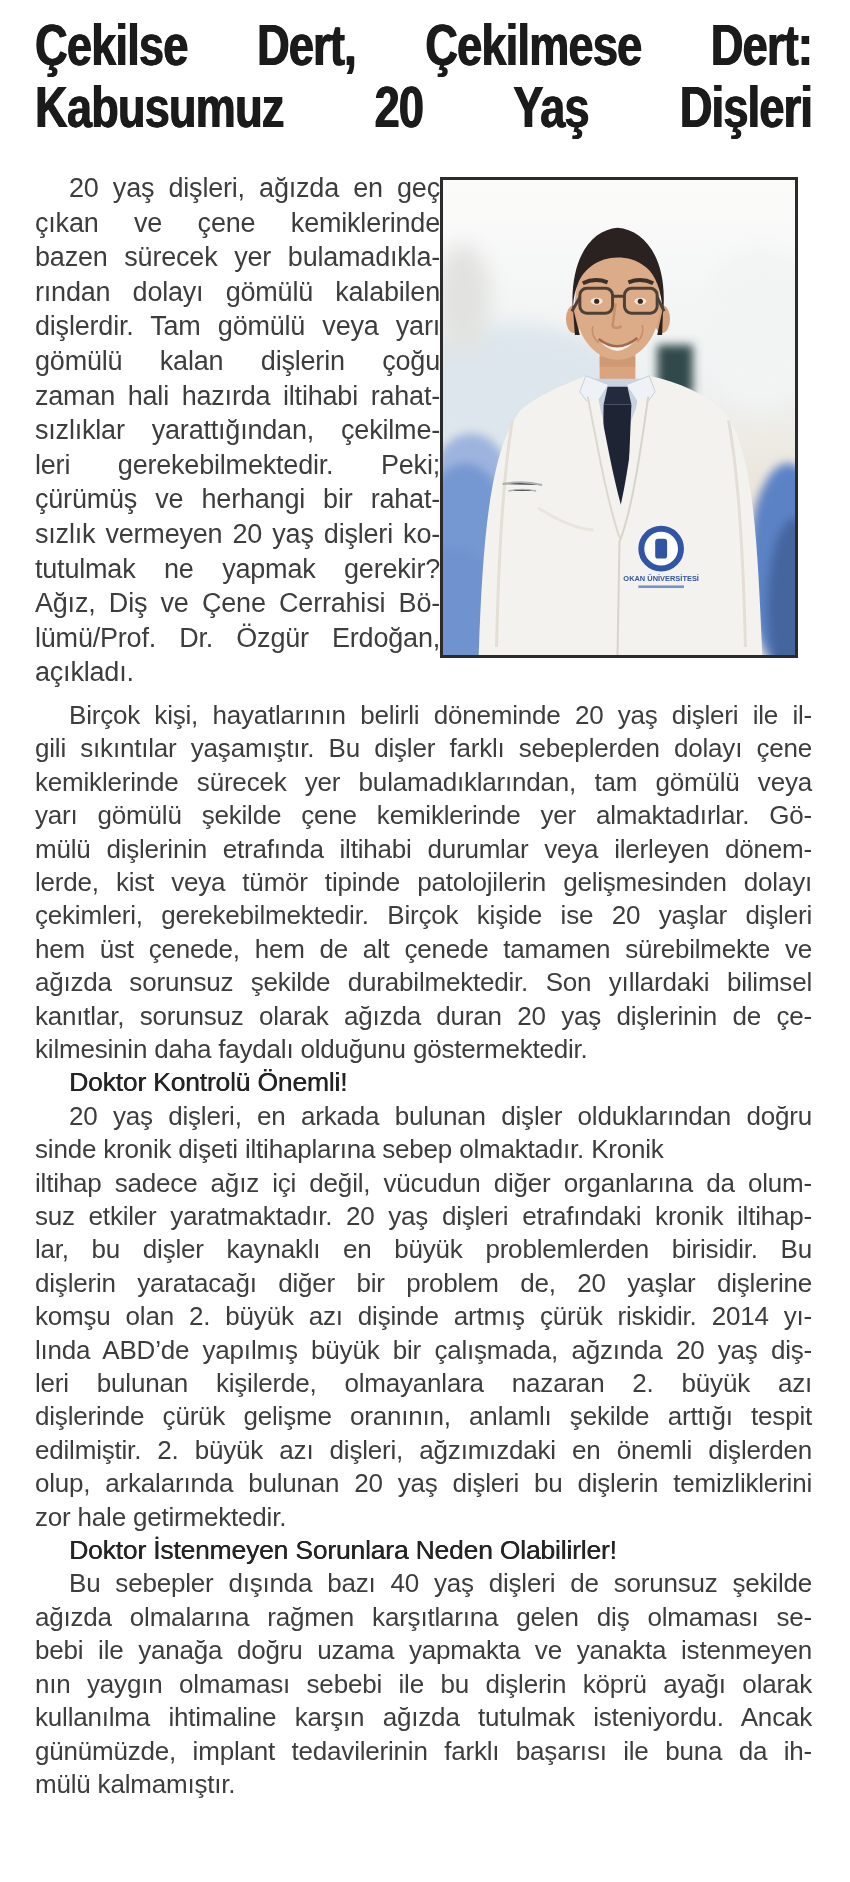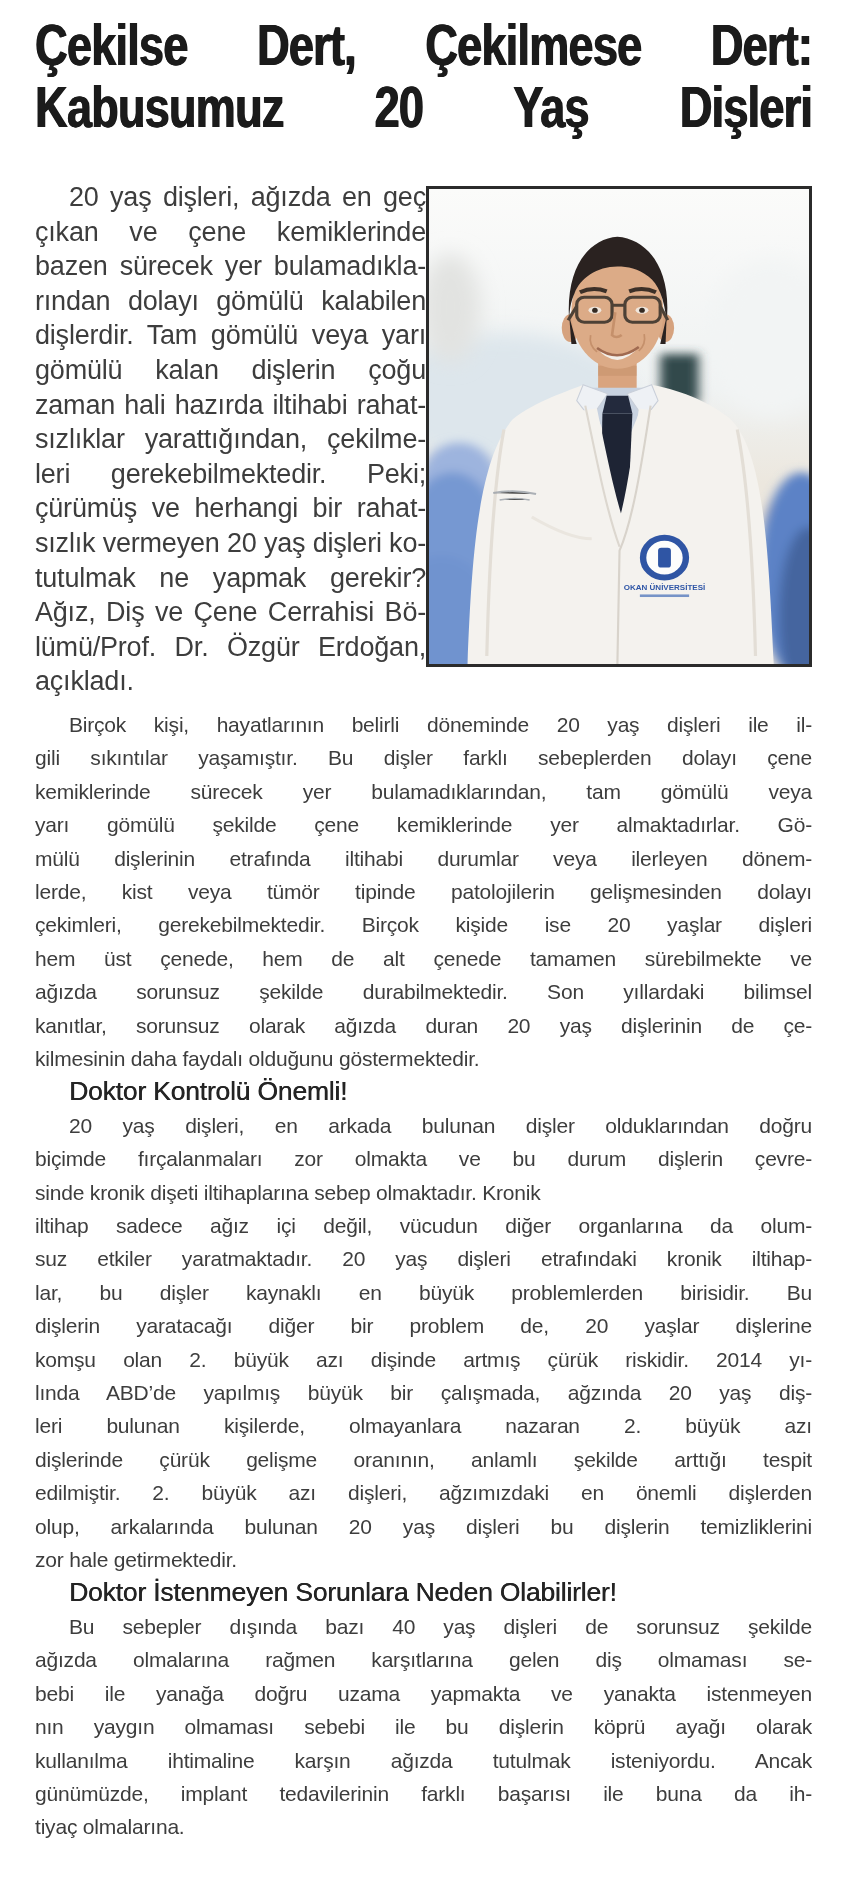--- a/index.html
+++ b/index.html
@@ -5,47 +5,47 @@
   html,body{margin:0;padding:0;}
   body{
     width:850px;height:1882px;background:#ffffff;
     font-family:"Liberation Sans","DejaVu Sans",sans-serif;
     color:#3d3d3d;overflow:hidden;
   }
   .page{position:relative;width:850px;height:1882px;background:#fff;}
   .content{width:777px;margin-left:35px;}
 
   
-  .headline{margin-top:14px;margin-bottom:16px;}
+  .headline{margin-top:14px;margin-bottom:7px;}
   .hl-line{
     width:1000px;transform:scaleX(0.777);transform-origin:0 0;
     font-size:58px;font-weight:bold;line-height:62px;color:#1b1b1b;
     letter-spacing:-1px;
     text-align:justify;text-align-last:justify;
     text-shadow:1px 0 0 #1b1b1b,-0.5px 0 0 #1b1b1b;
     white-space:normal;
   }
 
   
   .line{
     text-align:justify;text-align-last:justify;
     letter-spacing:-0.2px;
   }
   .para .line:last-child{text-align-last:left;}
   .indent .line:first-child{text-indent:34px;}
   .col{width:405px;font-size:27px;margin-top:26px;}
   .col .line{line-height:34.6px;}
-  .fw{font-size:21px;}
+  .fw{font-size:26px;}
   .fw .line{line-height:33.4px;}
 
   .lead-row{display:flex;align-items:flex-start;margin-top:4px;}
 
   
   .photo{
-    width:386px;height:481px;margin-left:0;margin-top:32px;
+    width:358px;height:481px;margin-left:0;margin-top:32px;
     border:3px solid #2b2b2b;box-sizing:border-box;
     background:#d946ef;flex:none;
   }
   .photo svg{display:block;width:100%;height:100%;}
 
   
   .fw-section{margin-top:9px;}
   .subhead{
     font-size:26.5px;font-weight:normal;color:#242424;
     line-height:33.4px;text-indent:34px;letter-spacing:-0.2px;
@@ -203,21 +203,20 @@
           <div class="line">lerde, kist veya tümör tipinde patolojilerin gelişmesinden dolayı</div>
           <div class="line">çekimleri, gerekebilmektedir. Birçok kişide ise 20 yaşlar dişleri</div>
           <div class="line">hem üst çenede, hem de alt çenede tamamen sürebilmekte ve</div>
           <div class="line">ağızda sorunsuz şekilde durabilmektedir. Son yıllardaki bilimsel</div>
           <div class="line">kanıtlar, sorunsuz olarak ağızda duran 20 yaş dişlerinin de çe-</div>
           <div class="line">kilmesinin daha faydalı olduğunu göstermektedir.</div>
         </div>
       <div class="subhead">Doktor Kontrolü Önemli!</div>
       <div class="fw para indent">
           <div class="line">20 yaş dişleri, en arkada bulunan dişler olduklarından doğru</div>
-          <div class="line">biçimde fırçalanmaları zor olmakta ve bu durum dişlerin çevre-</div>
           <div class="line">sinde kronik dişeti iltihaplarına sebep olmaktadır. Kronik</div>
         </div>
       <div class="fw para">
           <div class="line">iltihap sadece ağız içi değil, vücudun diğer organlarına da olum-</div>
           <div class="line">suz etkiler yaratmaktadır. 20 yaş dişleri etrafındaki kronik iltihap-</div>
           <div class="line">lar, bu dişler kaynaklı en büyük problemlerden birisidir. Bu</div>
           <div class="line">dişlerin yaratacağı diğer bir problem de, 20 yaşlar dişlerine</div>
           <div class="line">komşu olan 2. büyük azı dişinde artmış çürük riskidir. 2014 yı-</div>
           <div class="line">lında ABD’de yapılmış büyük bir çalışmada, ağzında 20 yaş diş-</div>
           <div class="line">leri bulunan kişilerde, olmayanlara nazaran 2. büyük azı</div>
@@ -227,18 +226,18 @@
           <div class="line">zor hale getirmektedir.</div>
         </div>
       <div class="subhead">Doktor İstenmeyen Sorunlara Neden Olabilirler!</div>
       <div class="fw para indent">
           <div class="line">Bu sebepler dışında bazı 40 yaş dişleri de sorunsuz şekilde</div>
           <div class="line">ağızda olmalarına rağmen karşıtlarına gelen diş olmaması se-</div>
           <div class="line">bebi ile yanağa doğru uzama yapmakta ve yanakta istenmeyen</div>
           <div class="line">nın yaygın olmaması sebebi ile bu dişlerin köprü ayağı olarak</div>
           <div class="line">kullanılma ihtimaline karşın ağızda tutulmak isteniyordu. Ancak</div>
           <div class="line">günümüzde, implant tedavilerinin farklı başarısı ile buna da ih-</div>
-          <div class="line">tiyaç olmalarına.</div>
+          <div class="line">mülü kalmamıştır.</div>
         </div>
     </div>
 
   </div>
 </div>
 
 </body></html>

